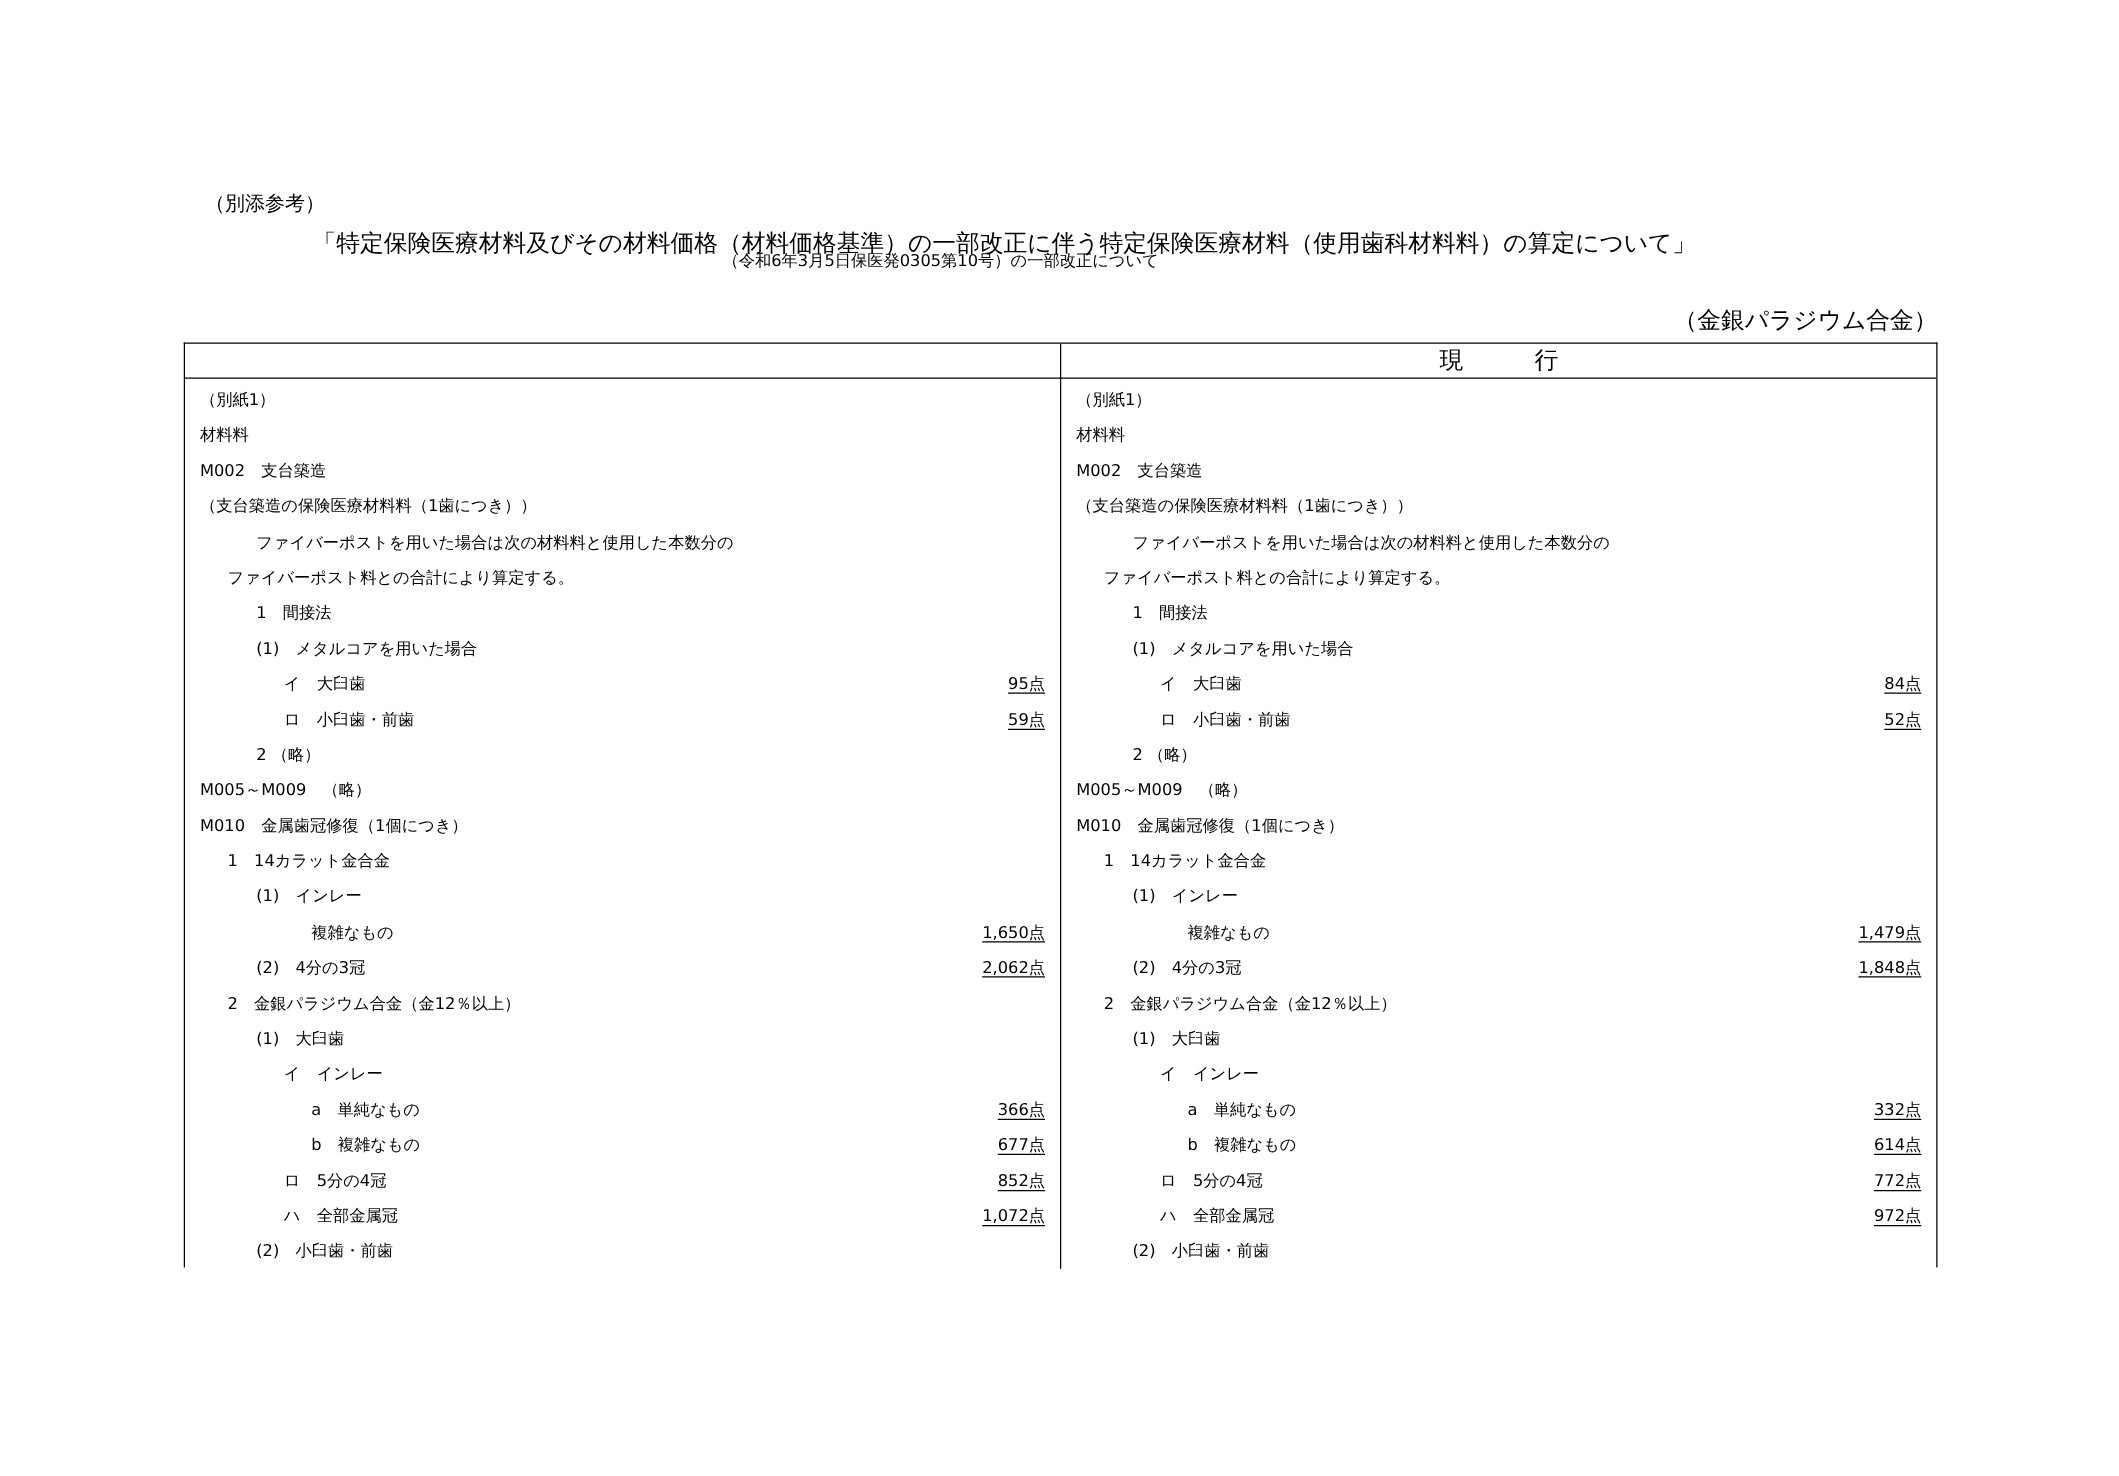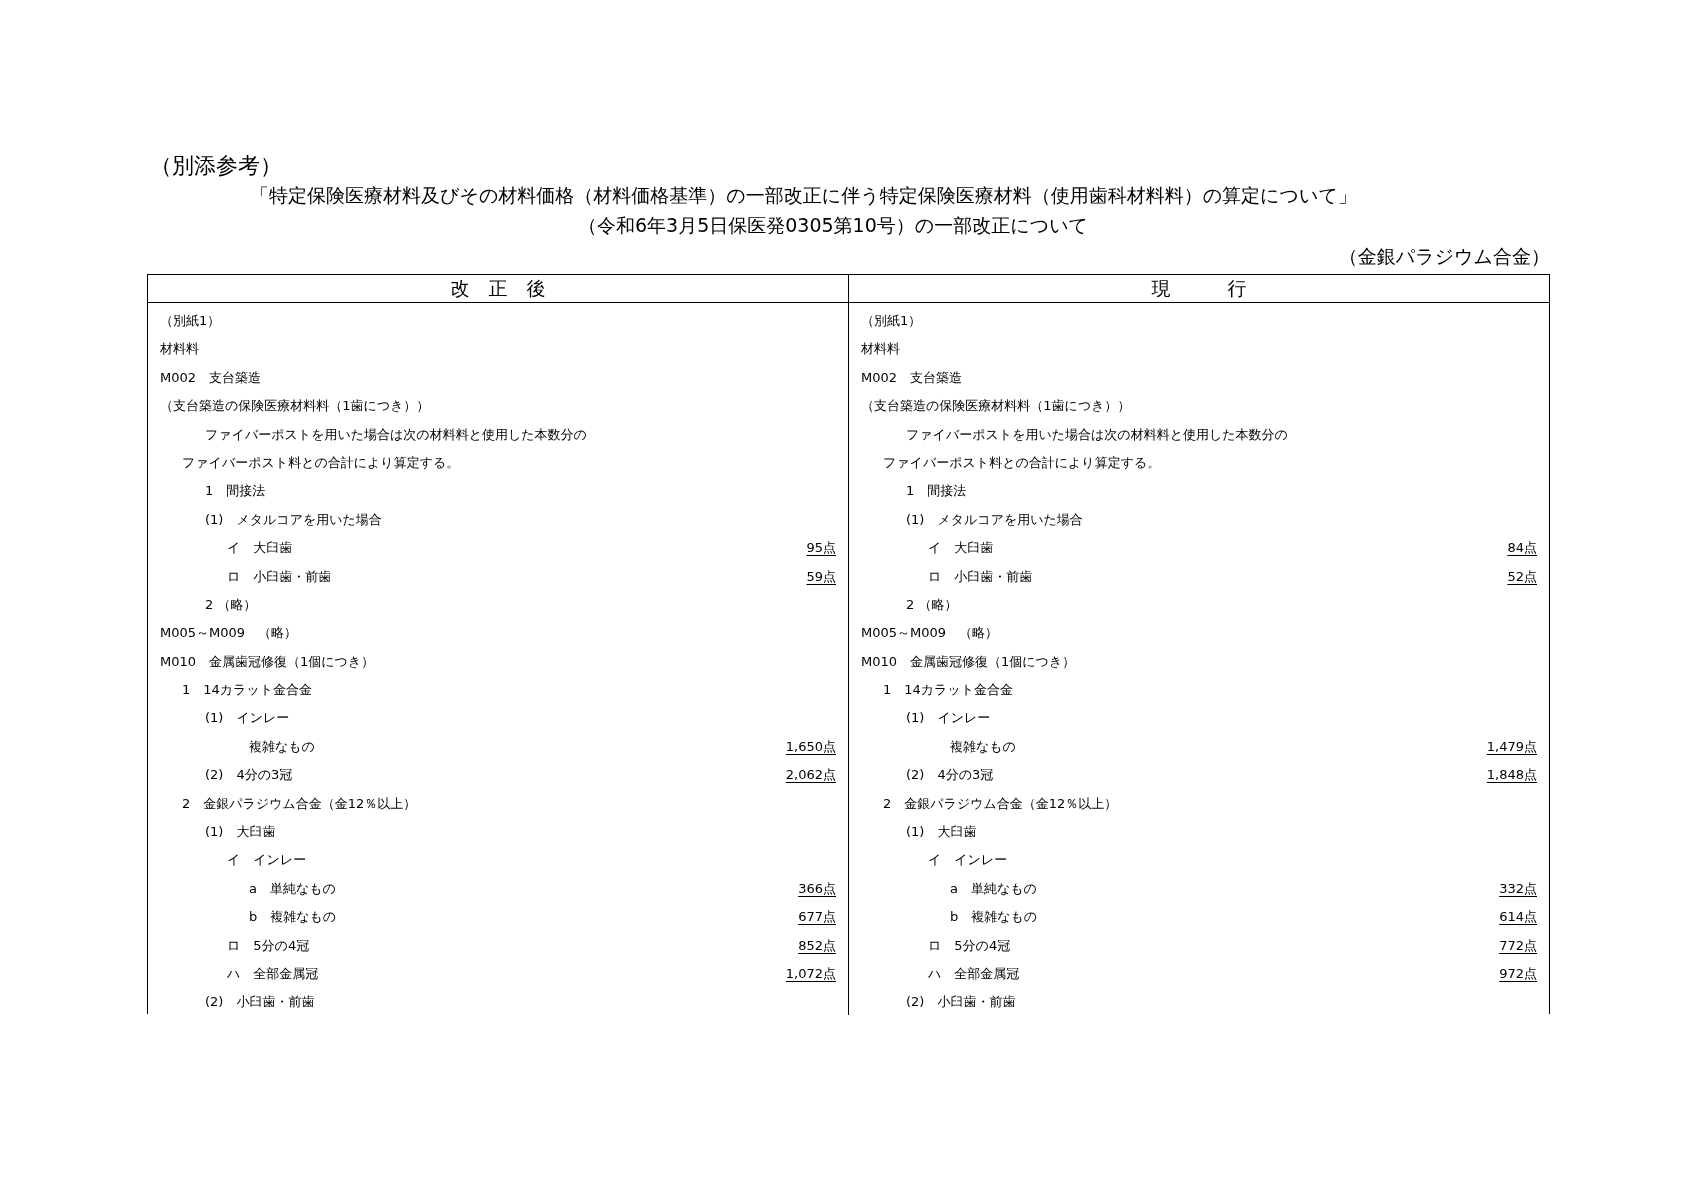--- a/index.html
+++ b/index.html
@@ -2,23 +2,23 @@
 <html><head>
 <meta charset="utf-8">
 <style>
   html, body { margin: 0; padding: 0; background: #ffffff; }
   body {
     width: 1695px; height: 1181px; position: relative; overflow: hidden;
     font-family: "DejaVu Sans", "Liberation Sans", sans-serif;
     color: #000000;
   }
   .abs { position: absolute; white-space: pre; line-height: 1; }
-  .ref-label { left: 150px; top: 155px; font-size: 22px; }
+  .ref-label { left: 164px; top: 155px; font-size: 16px; }
   .title1 { left: 250px; top: 186px; font-size: 19px; }
-  .title2 { left: 578px; top: 216px; font-size: 19px; }
+  .title2 { left: 578px; top: 203px; font-size: 13px; }
   .note { right: 145px; top: 247px; font-size: 19px; }
 
   .table {
     position: absolute; left: 147px; top: 274px; width: 1403px; height: 740px;
     border-top: 1.5px solid #000; border-left: 1.5px solid #000; border-right: 1.5px solid #000;
     box-sizing: border-box;
   }
   .divider {
     position: absolute; left: 700px; top: 0; width: 0; height: 740px;
     border-left: 1.5px solid #000;
@@ -58,21 +58,20 @@
 <body>
 
 <div class="abs ref-label">（別添参考）</div>
 <div class="abs title1">「特定保険医療材料及びその材料価格（材料価格基準）の一部改正に伴う特定保険医療材料（使用歯科材料料）の算定について」</div>
 <div class="abs title2">（令和6年3月5日保医発0305第10号）の一部改正について</div>
 <div class="abs note">（金銀パラジウム合金）</div>
 
 <div class="table">
   <div class="header-line"></div>
   <div class="divider"></div>
-  <div class="col-head left">改　正　後</div>
   <div class="col-head right">現　　　行</div>
 
   <div class="col left" id="col-revised">
       <div class="row"><span class="txt i0">（別紙1）</span></div>
       <div class="row"><span class="txt i0">材料料</span></div>
       <div class="row"><span class="txt i0">M002　支台築造</span></div>
       <div class="row"><span class="txt i0">（支台築造の保険医療材料料（1歯につき））</span></div>
       <div class="row"><span class="txt i2">ファイバーポストを用いた場合は次の材料料と使用した本数分の</span></div>
       <div class="row"><span class="txt i1">ファイバーポスト料との合計により算定する。</span></div>
       <div class="row"><span class="txt i2">1　間接法</span></div>

